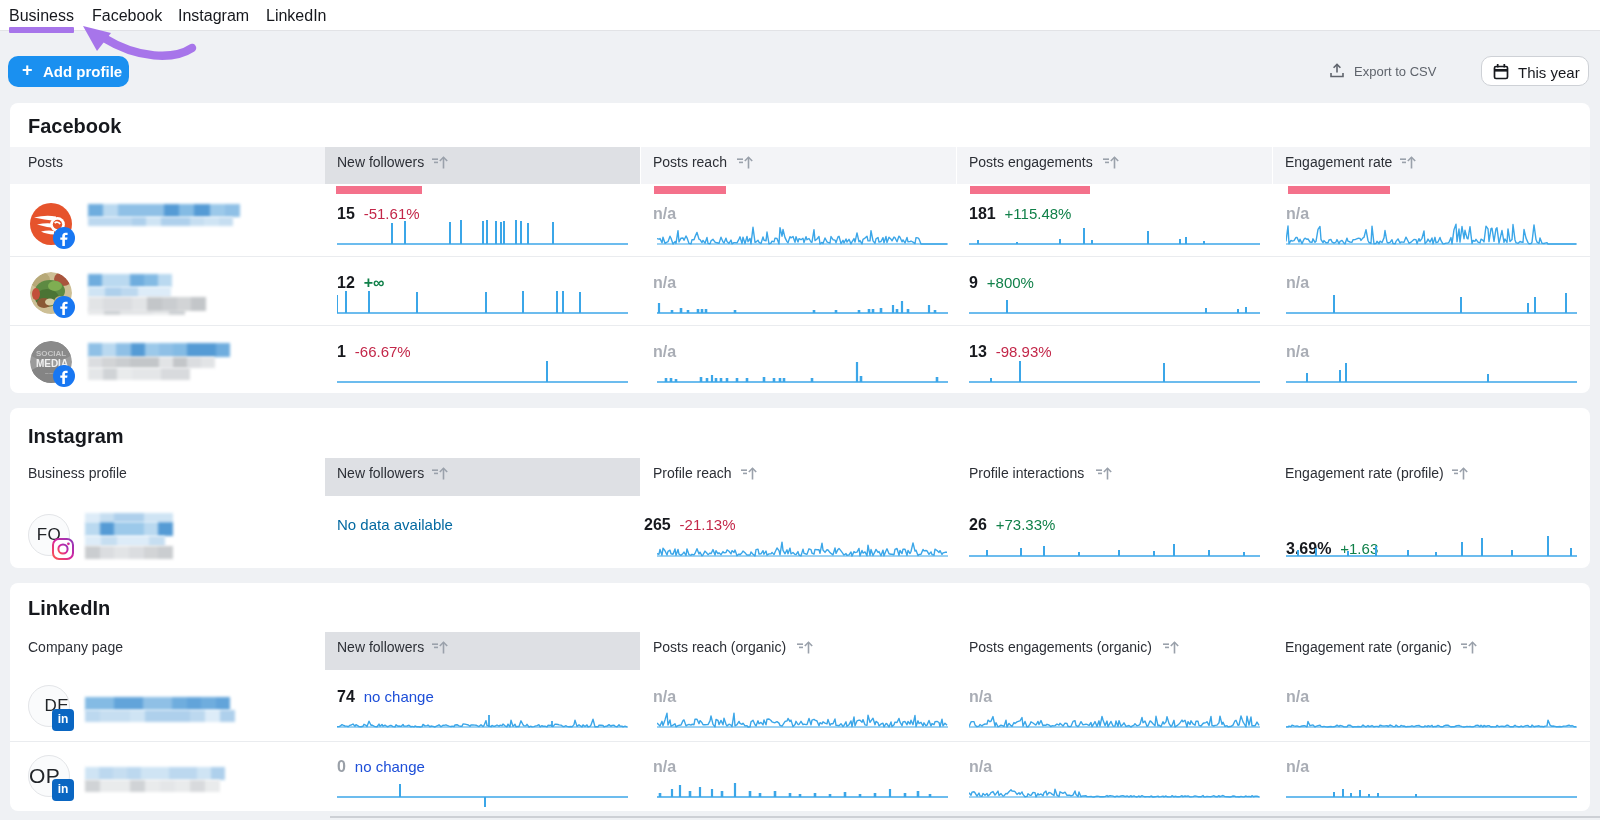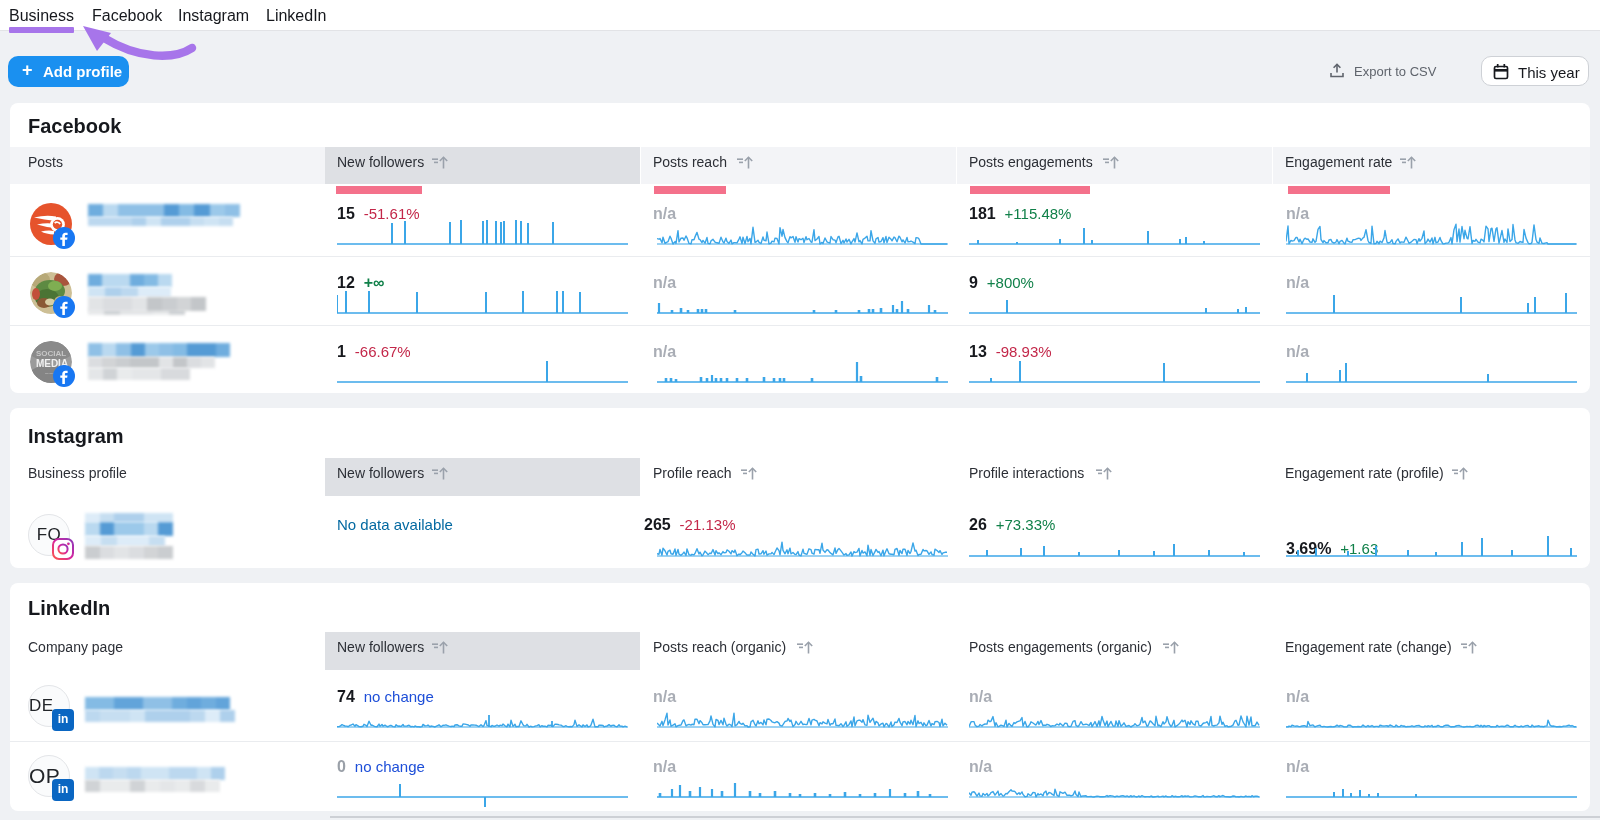--- a/index.html
+++ b/index.html
@@ -535,31 +535,31 @@
   </svg>
 <div class="hlbl" style="left:969px;top:639px">Posts engagements (organic)</div>
 <svg style="position:absolute;left:1162.22px;top:640px" width="18" height="16" viewBox="0 0 18 16">
 <g stroke="#9aa1ab" stroke-width="1.6" fill="none">
 <path d="M1 4.2 H7"></path>
       <path d="M3 7.4 H7"></path>
 <path d="M12.5 2.5 V13.5"></path>
       <path d="M8.8 6 L12.5 2.3 L16.2 6"></path>
 </g>
   </svg>
-<div class="hlbl" style="left:1285px;top:639px">Engagement rate (change)</div>
+<div class="hlbl" style="left:1285px;top:639px">Engagement rate (organic)</div>
 <svg style="position:absolute;left:1459.53px;top:640px" width="18" height="16" viewBox="0 0 18 16">
 <g stroke="#9aa1ab" stroke-width="1.6" fill="none">
 <path d="M1 4.2 H7"></path>
       <path d="M3 7.4 H7"></path>
 <path d="M12.5 2.5 V13.5"></path>
       <path d="M8.8 6 L12.5 2.3 L16.2 6"></path>
 </g>
   </svg>
 <div class="abs" style="left:10px;top:741px;width:1580px;height:1px;background:#eaecef"></div>
-<div style="position:absolute;left:28px;top:685px;width:42px;height:42px;border-radius:50%;background:#fafbfc;border:1px solid #e3e5e8;box-sizing:border-box;color:#222529;font-size:17px;text-align:left;line-height:40px;letter-spacing:0.5px">DE</div>
+<div style="position:absolute;left:28px;top:685px;width:42px;height:42px;border-radius:50%;background:#fafbfc;border:1px solid #e3e5e8;box-sizing:border-box;color:#222529;font-size:17px;text-align:right;line-height:40px;letter-spacing:0.5px">DE</div>
 <div style="position:absolute;left:52px;top:709px;width:22px;height:22px;border-radius:4px;background:#0a66c2;color:#fff;font-weight:bold;font-size:12px;text-align:center;line-height:21px">in</div>
 <div style="position:absolute;left:85px;top:697px;width:145px;height:13px;filter:blur(1.5px);overflow:hidden">
     <div style="position:absolute;left:0.0px;top:0;width:15.5px;height:13px;background:#84bbe4"></div>
     <div style="position:absolute;left:14.5px;top:0;width:15.5px;height:13px;background:#84bbe4"></div>
     <div style="position:absolute;left:29.0px;top:0;width:15.5px;height:13px;background:#62a4da"></div>
     <div style="position:absolute;left:43.5px;top:0;width:15.5px;height:13px;background:#62a4da"></div>
     <div style="position:absolute;left:58.0px;top:0;width:15.5px;height:13px;background:#8fc0e6"></div>
     <div style="position:absolute;left:72.5px;top:0;width:15.5px;height:13px;background:#8fc0e6"></div>
     <div style="position:absolute;left:87.0px;top:0;width:15.5px;height:13px;background:#6fadde"></div>
     <div style="position:absolute;left:101.5px;top:0;width:15.5px;height:13px;background:#62a4da"></div>

